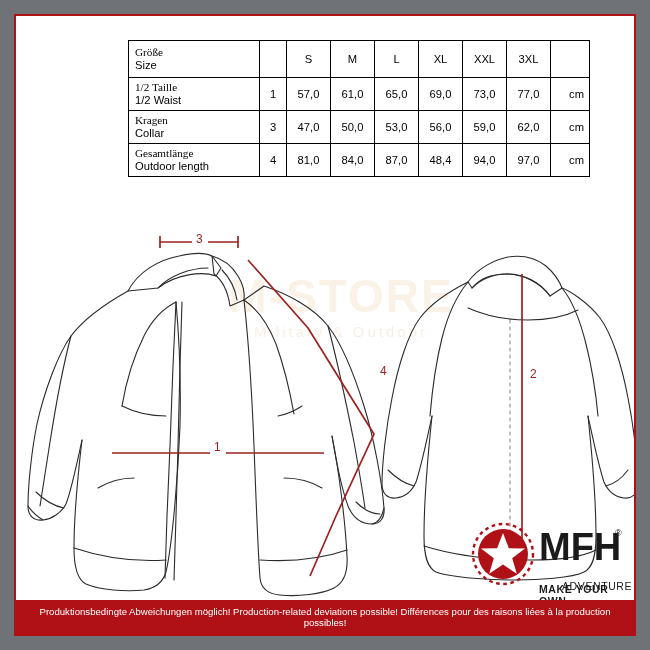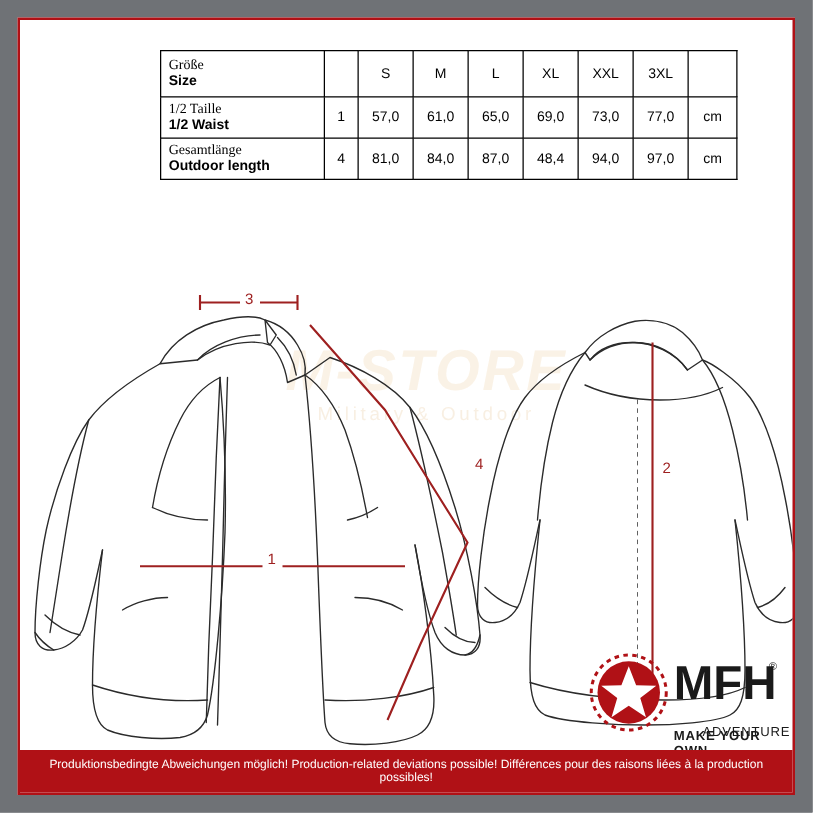--- a/index.html
+++ b/index.html
@@ -40,21 +40,20 @@
     pointer-events: none;
     opacity: 0.45;
   }
   #watermark .wm-text {
     font-size: 46px;
     font-weight: bold;
     color: #f5e3c8;
     letter-spacing: 2px;
     text-align: center;
     line-height: 50px;
-    font-style: italic;
   }
   #watermark .wm-sub {
     font-size: 15px;
     color: #f0dcc0;
     text-align: center;
     letter-spacing: 3px;
     margin-top: 2px;
   }
   
   #size-table {
@@ -80,30 +79,30 @@
     padding: 3px 6px;
   }
   #size-table td.num {
     width: 16px;
   }
   #size-table td.val {
     width: 33px;
   }
   #size-table td.unit {
     width: 28px;
-    text-align: center;
+    text-align: right;
   }
   #size-table td.hdr {
     font-weight: normal;
   }
   #size-table tr.head td {
     height: 30px;
   }
   .lbl-line1 { display: block; font-family: Liberation Serif, serif; }
-  .lbl-line2 { display: block; font-weight: bold; }
+  .lbl-line2 { display: block; }
   
   #drawing {
     position: absolute;
     left: 0;
     top: 200px;
     width: 618px;
     height: 390px;
   }
   
   #logo {
@@ -203,20 +202,34 @@
           <td class="val">57,0</td>
           <td class="val">61,0</td>
           <td class="val">65,0</td>
           <td class="val">69,0</td>
           <td class="val">73,0</td>
           <td class="val">77,0</td>
           <td class="unit">cm</td>
         </tr>
 
 
+        <tr>
+          <td class="label">
+            <span class="lbl-line1">Kragen</span>
+            <span class="lbl-line2">Collar</span>
+          </td>
+          <td class="num">3</td>
+          <td class="val">47,0</td>
+          <td class="val">50,0</td>
+          <td class="val">53,0</td>
+          <td class="val">56,0</td>
+          <td class="val">59,0</td>
+          <td class="val">62,0</td>
+          <td class="unit">cm</td>
+        </tr>
 
         <tr>
           <td class="label">
             <span class="lbl-line1">Gesamtlänge</span>
             <span class="lbl-line2">Outdoor length</span>
           </td>
           <td class="num">4</td>
           <td class="val">81,0</td>
           <td class="val">84,0</td>
           <td class="val">87,0</td>

